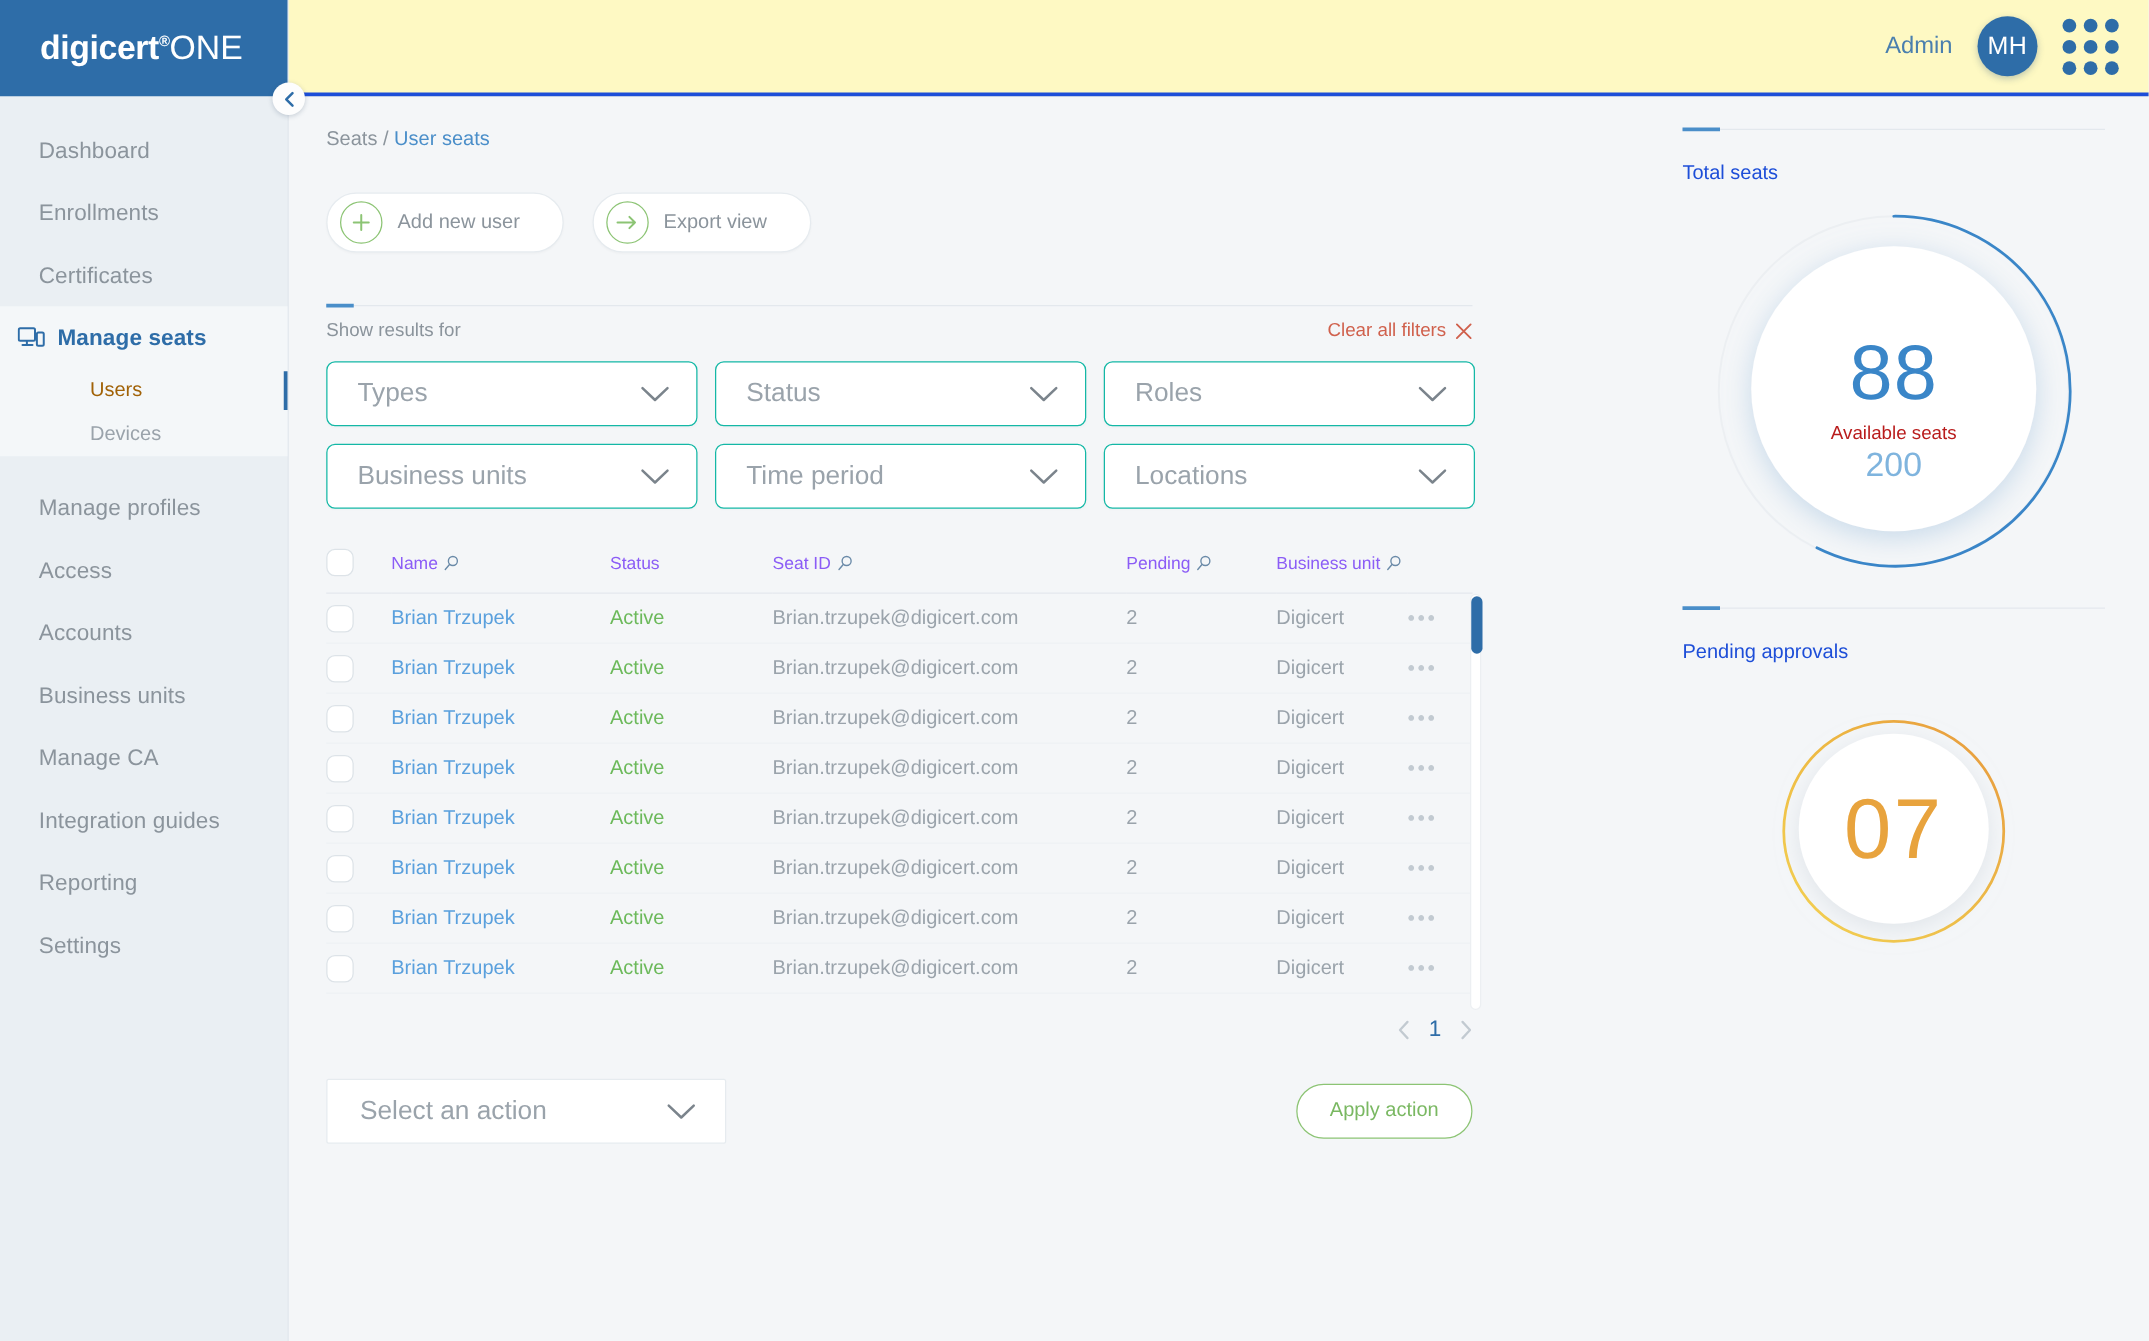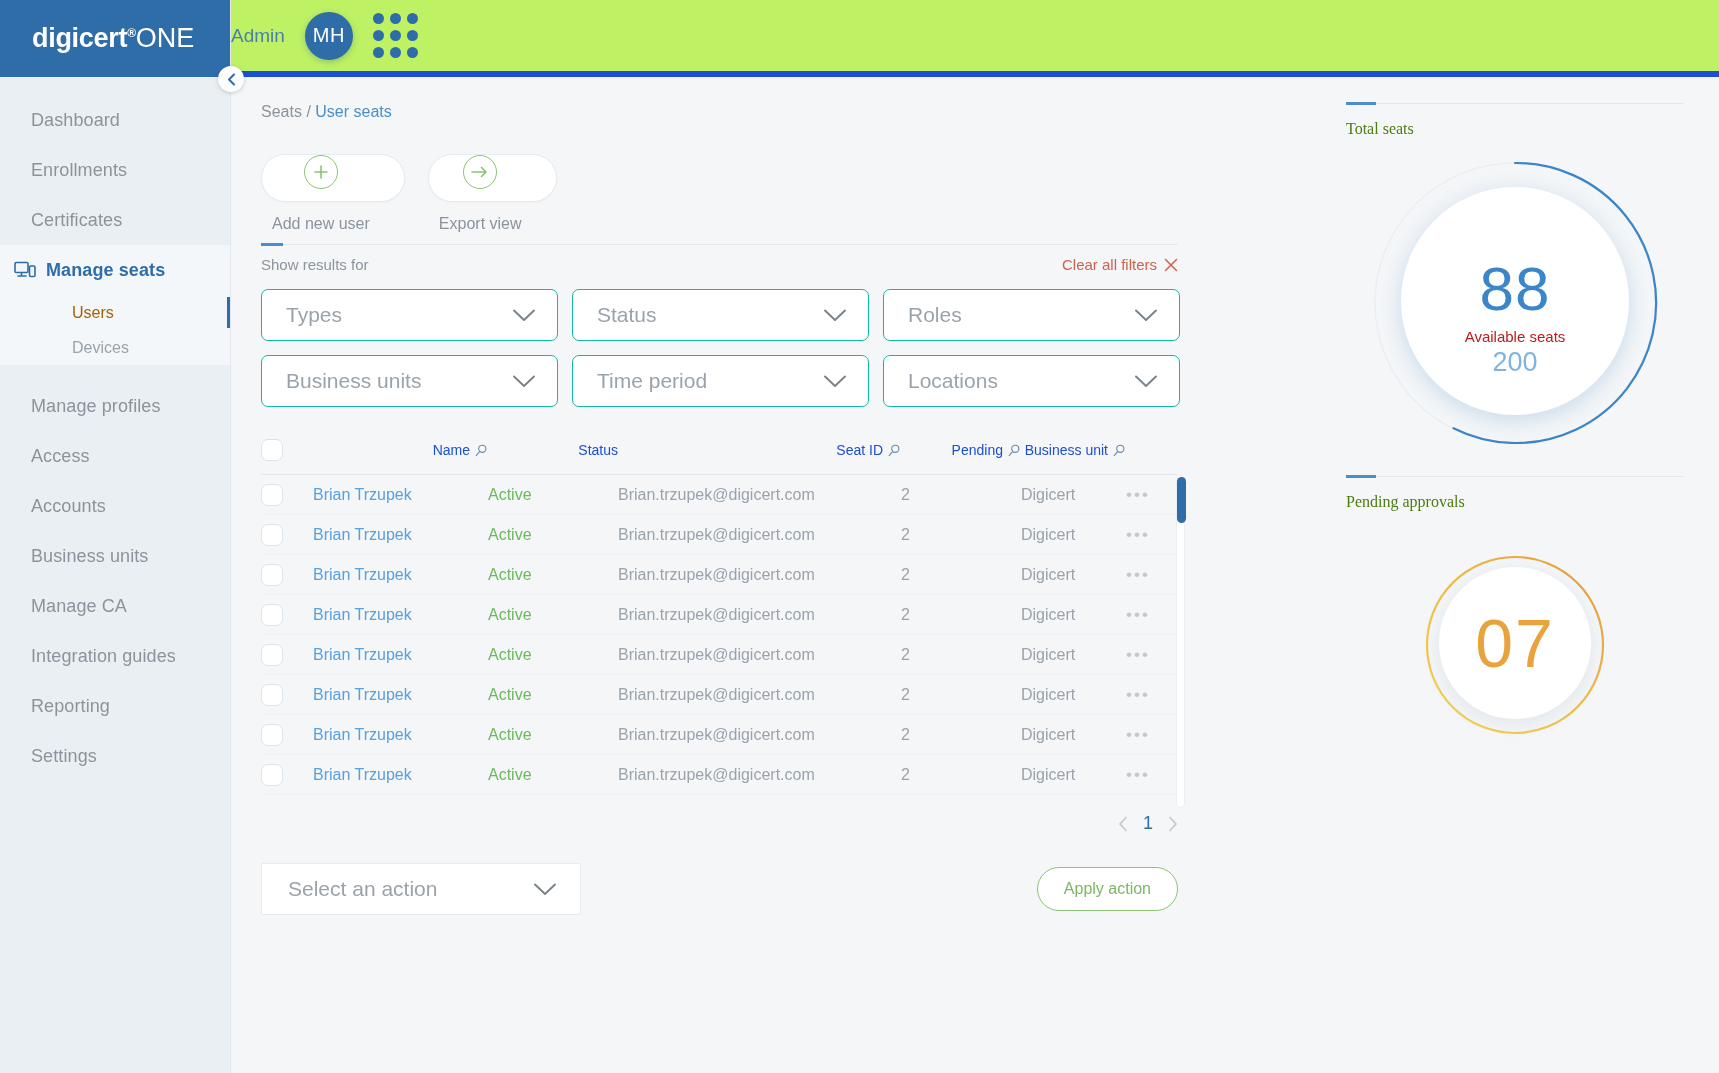--- a/index.html
+++ b/index.html
@@ -57,24 +57,24 @@
   .nav-sub.sel { color: #a16207; font-weight: 400; }
   .nav-sub.sel::after {
     content: ""; position: absolute; right: 0; top: 2px;
     width: 3px; height: 31px; background: #2e6da8;
   }
   .nav-spacer { height: 16px; }
 
   
   .main { flex: 1; position: relative; }
   .topbar {
-    height: 77px; background: #bef264;
-    display: flex; align-items: center; 
+    height: 77px; background: #fef9c3;
+    display: flex; align-items: center; justify-content: flex-end;
     padding-right: 24px; gap: 20px;
-    border-bottom: 6px solid #1d4ed8;
+    border-bottom: 3px solid #1d4ed8;
   }
   .admin-label { color: #4a7fae; font-size: 19px; }
   .avatar {
     width: 48px; height: 48px; border-radius: 50%;
     background: #2e6da8; color: #fff; font-size: 20px;
     display: flex; align-items: center; justify-content: center;
     box-shadow: 0 2px 6px rgba(40,80,120,.3); letter-spacing: .5px;
   }
   .grid-icon { display: grid; grid-template-columns: repeat(3, 11px); gap: 6px; cursor: pointer; }
   .grid-icon i { width: 11px; height: 11px; border-radius: 50%; background: #2e6da8; display: block; }
@@ -84,23 +84,22 @@
   .col-left { width: 1085px; padding: 0 0 0 30px; position: relative; }
   .col-right { flex: 1; padding-left: 30px; }
 
   .breadcrumb { padding-top: 26px; font-size: 16px; color: #8b949c; }
   .breadcrumb .cur { color: #4a8ec9; }
 
   .actions-row { display: flex; gap: 23px; margin-top: 33px; }
   .pill-btn {
     height: 48px; background: #fff; border: 1px solid #e6ebef;
     border-radius: 26px; display: flex; align-items: center;
-    padding: 0 34px 0 10px; gap: 26px; cursor: pointer;
+    padding: 0 34px 0 10px; gap: 12px; cursor: pointer;
     box-shadow: 0 1px 2px rgba(0,0,0,.03);
-    flex-direction: column;
   }
   .circ {
     width: 34px; height: 34px; border-radius: 50%;
     border: 1.6px solid #8cc474; display: flex;
     align-items: center; justify-content: center; flex: 0 0 34px;
   }
   .pill-btn span { font-size: 16px; color: #8b949c; }
 
   .sec-head { margin-top: 42px; position: relative; width: 917px; }
   .sec-rule { height: 1px; background: #e3e8ed; position: relative; }
@@ -118,21 +117,21 @@
     display: flex; align-items: center; justify-content: space-between;
     padding: 0 20px 0 24px; cursor: pointer;
     box-shadow: 0 1px 2px rgba(0,0,0,.02);
   }
   .select span { font-size: 21px; color: #9aa3ab; font-weight: 300; }
 
   
   .table-wrap { margin-top: 32px; width: 940px; position: relative; }
   table { border-collapse: collapse; width: 917px; table-layout: fixed; }
   th {
-    text-align: right; font-size: 14px; color: #1d4ed8; font-weight: 400;
+    text-align: left; font-size: 14px; color: #8b5cf6; font-weight: 400;
     padding: 0 0 13px 0; border-bottom: 1px solid #e3e8ed; white-space: nowrap;
   }
   th .lbl { display: inline-flex; align-items: center; gap: 5px; }
   td {
     font-size: 16px; color: #9aa3ab; height: 40px;
     border-bottom: 1px solid #edf1f4; padding: 0;
   }
   .c-chk { width: 52px; }
   .c-name { width: 175px; }
   .c-status { width: 130px; }
@@ -174,21 +173,21 @@
     display: flex; align-items: center; cursor: pointer;
   }
 
   
   .panel { width: 357px; margin-top: 26px; }
   .panel-rule { height: 1px; background: #e3e8ed; position: relative; width: 338px; }
   .panel-rule::before {
     content: ""; position: absolute; left: 0; top: -1px;
     width: 30px; height: 3px; background: #4a8ec9;
   }
-  .panel-title { font-size: 16px; color: #4d7c0f; margin-top: 16px; font-family: Liberation Serif, serif; }
+  .panel-title { font-size: 16px; color: #1d4ed8; margin-top: 26px; }
   .gauge-wrap { position: relative; width: 338px; height: 320px; }
   .gauge-wrap.small { height: 250px; margin-top: 6px; }
   .gauge-svg { position: absolute; left: 0; top: 0; }
   .gauge-center {
     position: absolute; left: 0; right: 0; text-align: center;
     display: flex; flex-direction: column; align-items: center;
   }
   .big-num { font-size: 62px; color: #3a86c8; font-weight: 300; line-height: 1; letter-spacing: 1px; }
   .sub-lbl { font-size: 15px; color: #b91c1c; margin-top: 8px; }
   .sub-num { font-size: 27px; color: #7fb4de; font-weight: 300; margin-top: 2px; }

